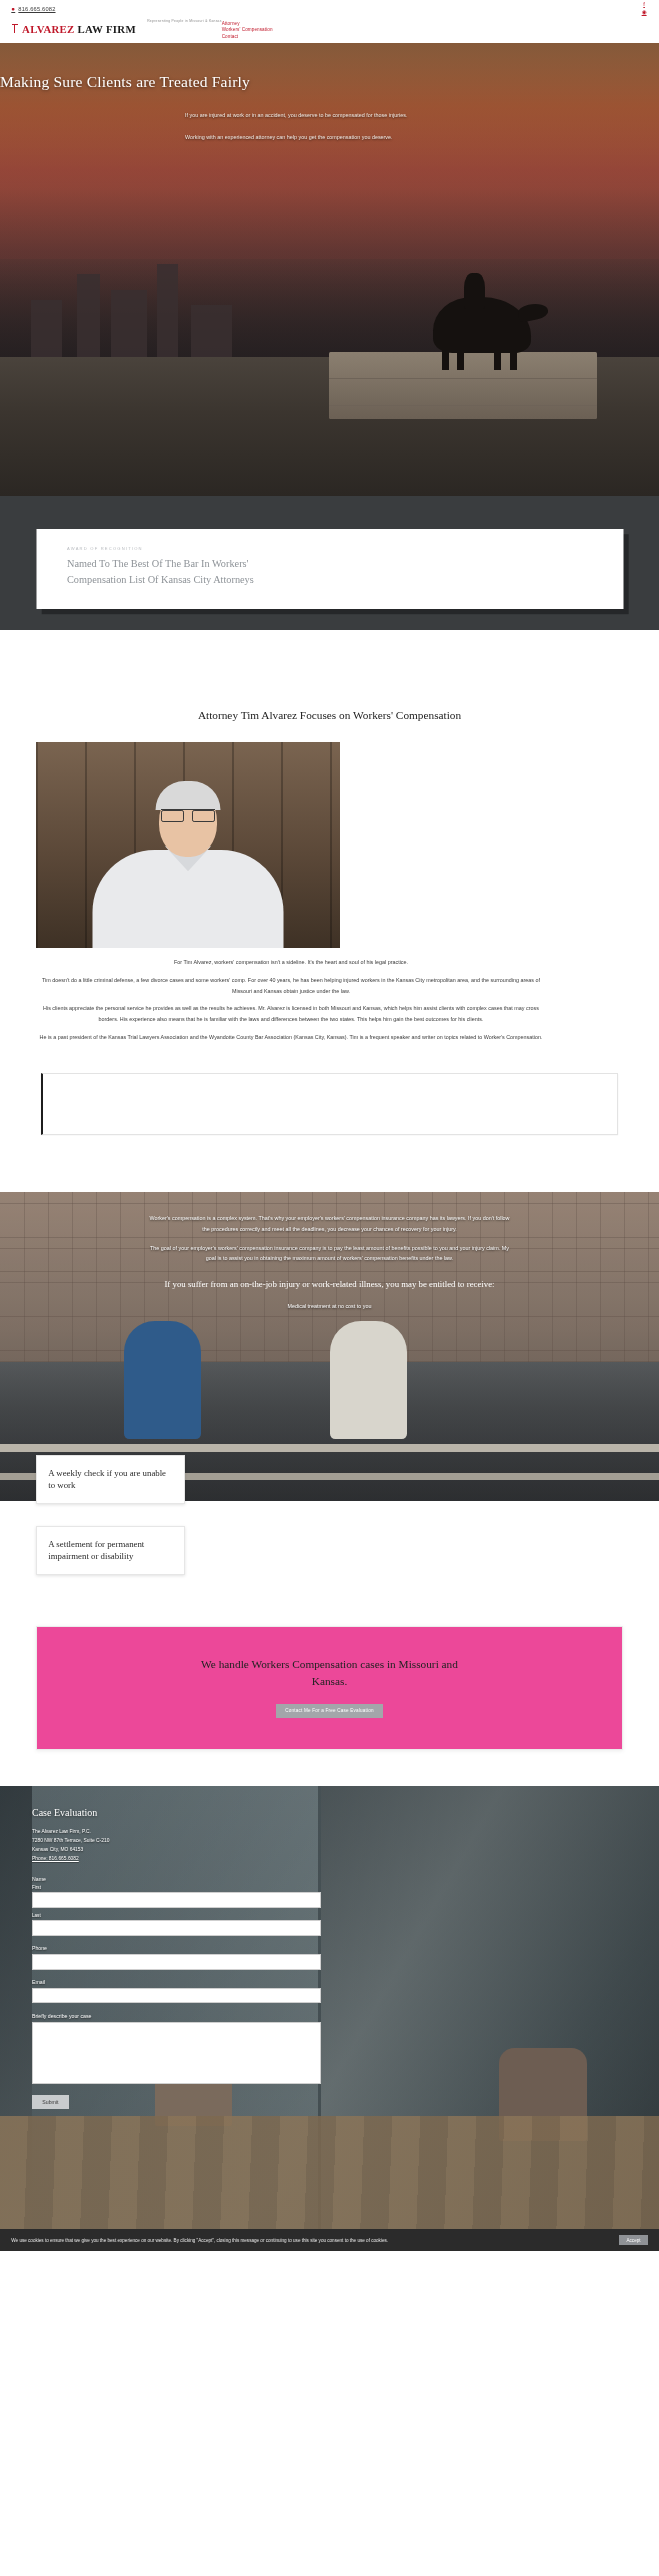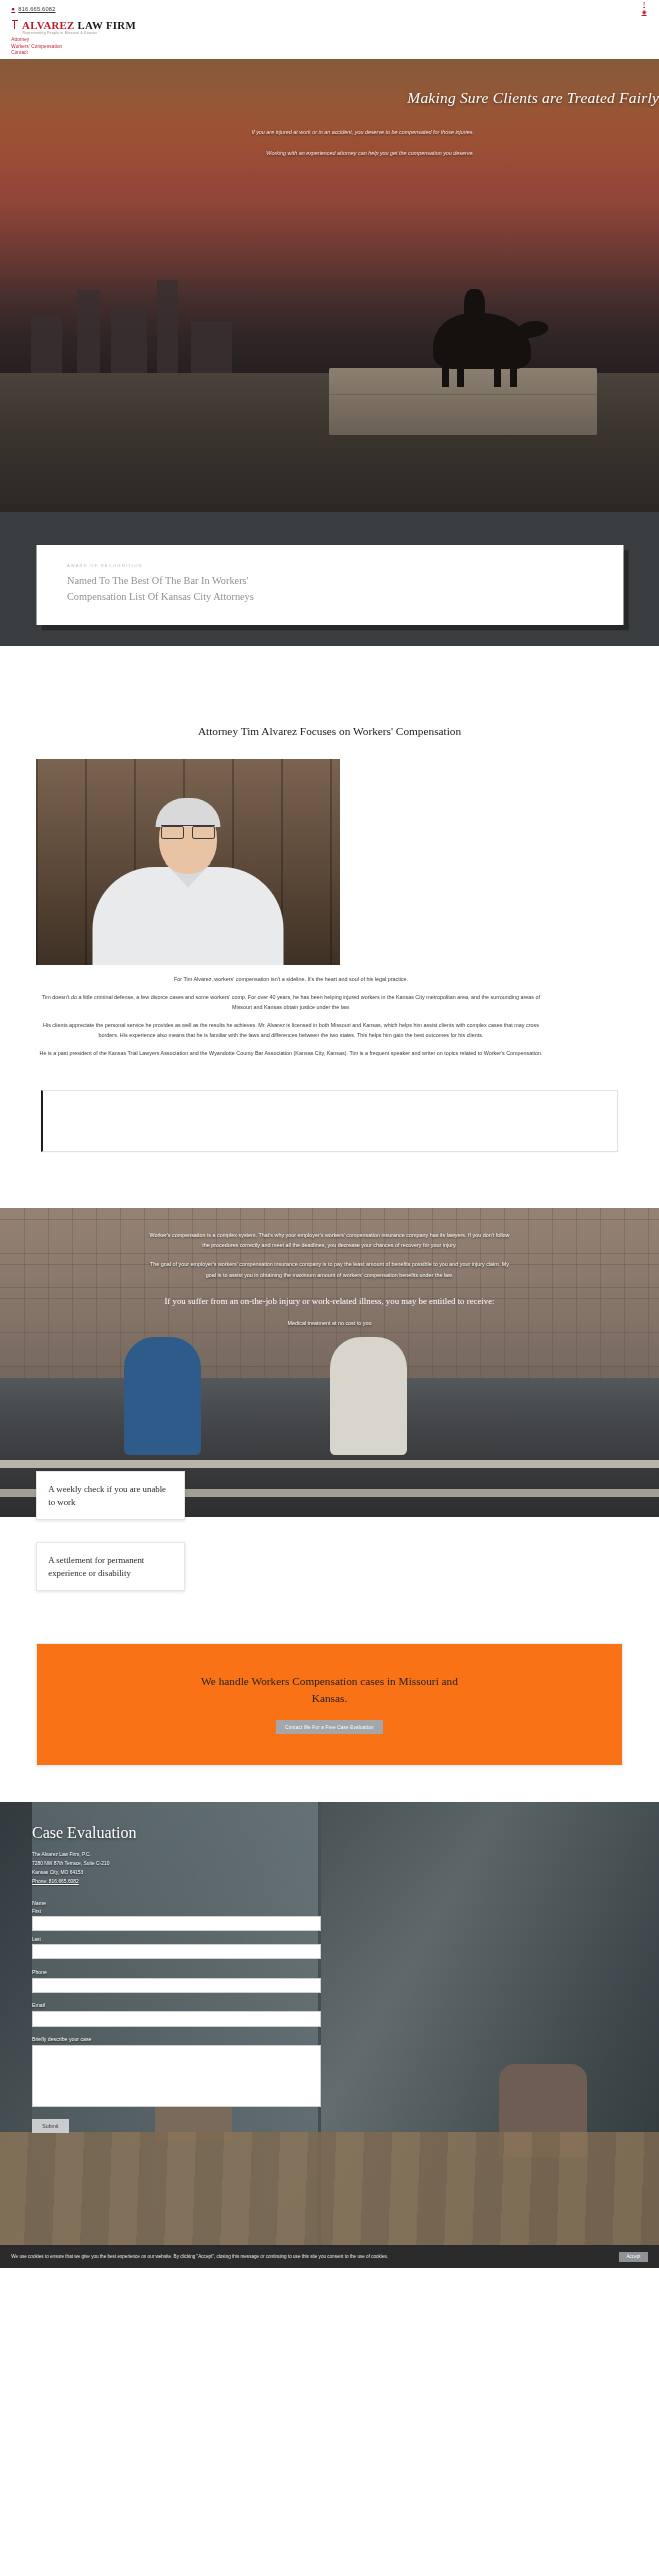--- a/index.html
+++ b/index.html
@@ -46,21 +46,21 @@
 
   
   .header {
     display: flex;
     align-items: flex-start;
     padding: 1px 11.3px 4.1px;
     background: #fff;
     position: relative;
     z-index: 5;
   }
-  .logo-block { display: flex; flex-direction: column; }
+  .logo-block { display: flex; flex-direction: row; }
   .logo-row { display: flex; align-items: center; gap: 2.6px; }
   .logo-mark {
     width: 8.2px; height: 11.3px;
     position: relative;
     display: inline-block;
   }
   .logo-mark::before {
     content: "";
     position: absolute; left: 1px; top: 1px;
     width: 5.7px; height: 1px; background: #c0182a;
@@ -162,23 +162,22 @@
   }
   .hero .statue .rider {
     position: absolute; left: 47px; bottom: 44px;
     width: 20.6px; height: 36px; background: #15110f;
     border-radius: 40% 40% 10% 10%;
   }
   .hero-inner {
     position: relative;
     z-index: 3;
     padding-top: 30px;
-    text-align: right;
+    text-align: left;
     color: #fff;
-    font-style: italic;
   }
   .hero h1 {
     font-family: "Liberation Serif", serif;
     font-size: 15.5px;
     font-weight: 400;
     letter-spacing: 0.2px;
     text-shadow: 0 1px 3.1px rgba(0,0,0,.55);
     margin-bottom: 19.6px;
   }
   .hero p {
@@ -424,21 +423,21 @@
     font-family: "Liberation Serif", serif;
     font-size: 8.8px;
     line-height: 1.45;
     color: #2a2a2a;
   }
 
   
   .ctaband {
     width: 587px;
     margin: 20.6px auto 0;
-    background: #f97316;
+    background: #ec4899;
     border: 0.5px solid #ececec;
     box-shadow: 0 1px 4.1px rgba(0,0,0,.08);
     padding: 29px 20.6px 31px;
     text-align: center;
   }
   .ctaband h2 {
     font-family: "Liberation Serif", serif;
     font-weight: 400;
     font-size: 11.3px;
     line-height: 1.5;
@@ -493,21 +492,21 @@
     position: relative;
     z-index: 4;
     width: 319px;
     margin: 0 0 0 32px;
     padding-top: 21.6px;
     color: #fff;
   }
   .form-wrap h2 {
     font-family: "Liberation Serif", serif;
     font-weight: 400;
-    font-size: 16px;
+    font-size: 10px;
     margin-bottom: 8.2px;
     text-shadow: 0 1px 2.6px rgba(0,0,0,.5);
   }
   .form-wrap .addr {
     font-size: 4.9px;
     line-height: 1.85;
     margin-bottom: 13.4px;
     text-shadow: 0 0.5px 1.5px rgba(0,0,0,.6);
   }
   .form-wrap .addr .linkish { text-decoration: underline; }
@@ -661,21 +660,21 @@
     <div class="lead">If you suffer from an on-the-job injury or work-related illness, you may be entitled to receive:</div>
     <p class="tail">Medical treatment at no cost to you</p>
   </div>
 </section>
 
 <section class="benefits">
   <div class="bcard">
     <span>A weekly check if you are unable to work</span>
   </div>
   <div class="bcard">
-    <span>A settlement for permanent experience or disability</span>
+    <span>A settlement for permanent impairment or disability</span>
   </div>
 </section>
 
 <section class="ctaband">
   <h2>We handle Workers Compensation cases in Missouri and Kansas.</h2>
   <button class="cta-btn">Contact Me For a Free Case Evaluation</button>
 </section>
 
 <section class="formsec">
   <div class="bgphoto"></div>

